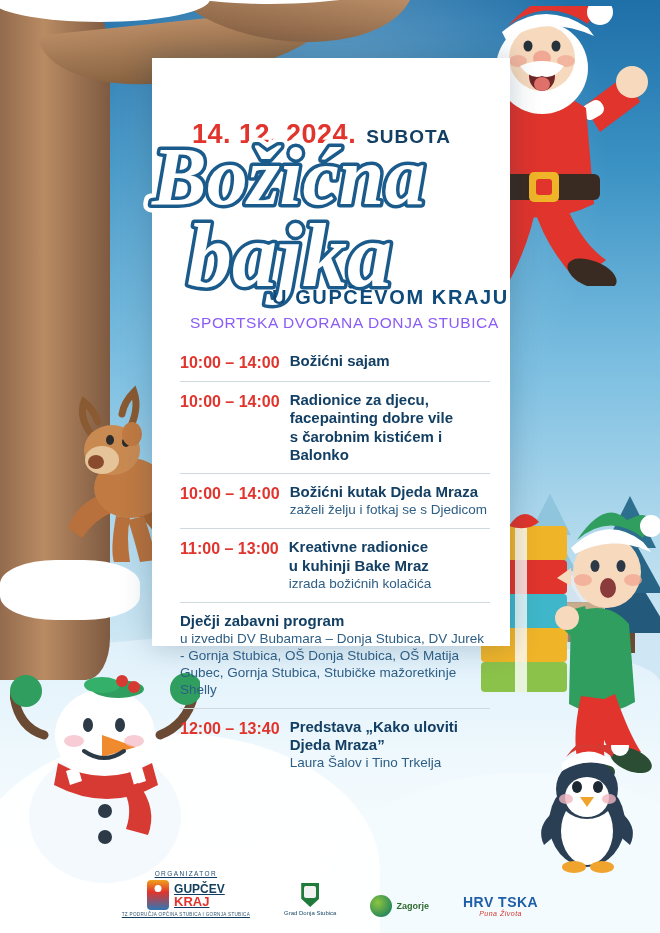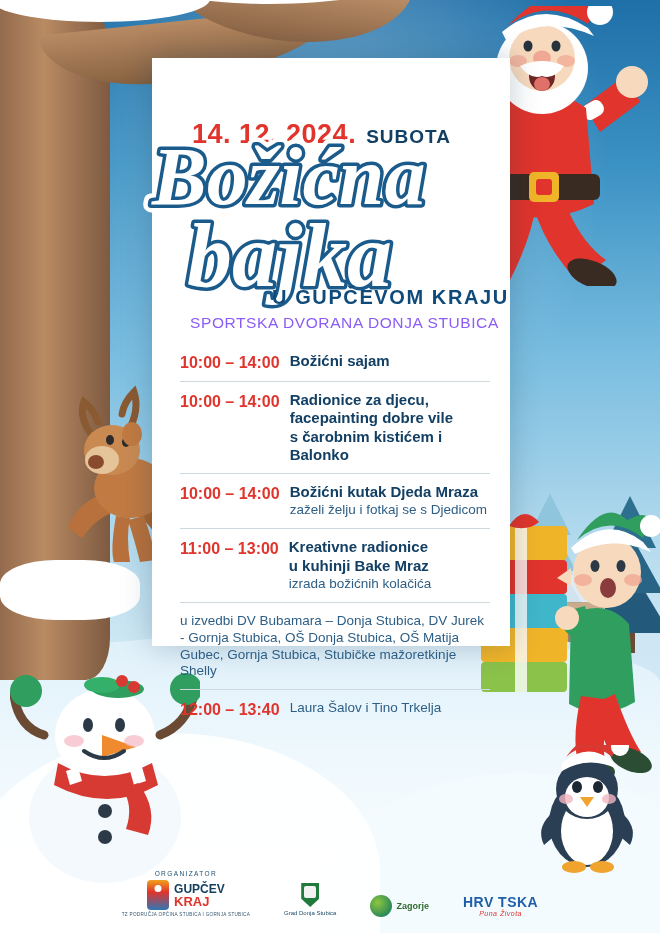--- a/index.html
+++ b/index.html
@@ -139,21 +139,21 @@
   }
   .desc .sub {
     color: #2d5e85; font-weight: 400; font-size: 13.5px; line-height: 1.25; margin-top: 1px;
   }
 
   
   .footer {
     position: absolute; left: 0; bottom: 16px; width: 660px;
     display: flex; align-items: flex-end; justify-content: center; gap: 34px;
   }
-  .logo-block { text-align: center; color: #0f3d61; }
+  .logo-block { text-align: center; color: #0f3d61; text-decoration: underline; }
   .org-label { font-size: 6.5px; letter-spacing: 1.4px; color: #1d4e72; margin-bottom: 3px; }
   .gupcev { display: flex; align-items: center; gap: 5px; justify-content: center; }
   .gupcev-mark {
     width: 22px; height: 30px; border-radius: 4px;
     background: linear-gradient(180deg,#f0a11e 0%, #e0342c 40%, #2f77b5 100%);
     position: relative;
   }
   .gupcev-mark:after {
     content: ""; position: absolute; left: 50%; top: 5px; transform: translateX(-50%);
     width: 7px; height: 7px; border-radius: 50%; background: #fff;
@@ -466,26 +466,29 @@
         <div class="row">
           <div class="time">11:00 – 13:00</div>
           <div class="desc">
             <div class="main" style="white-space: pre-line;">Kreativne radionice
 u kuhinji Bake Mraz</div>
             <div class="sub">izrada božićnih kolačića</div>
           </div>
         </div>
         <div class="row">
           <div class="desc">
+            <div class="main" style="white-space: pre-line;">Dječji zabavni program</div>
             <div class="sub">u izvedbi DV Bubamara – Donja Stubica, DV Jurek - Gornja Stubica, OŠ Donja Stubica, OŠ Matija Gubec, Gornja Stubica, Stubičke mažoretkinje Shelly</div>
           </div>
         </div>
         <div class="row">
           <div class="time">12:00 – 13:40</div>
           <div class="desc">
+            <div class="main" style="white-space: pre-line;">Predstava „Kako uloviti
+Djeda Mraza”</div>
             <div class="sub">Laura Šalov i Tino Trkelja</div>
           </div>
         </div>
       </div>
   </div>
 
   <div class="footer">
 
     <div class="logo-block">
       <div class="org-label">ORGANIZATOR</div>

